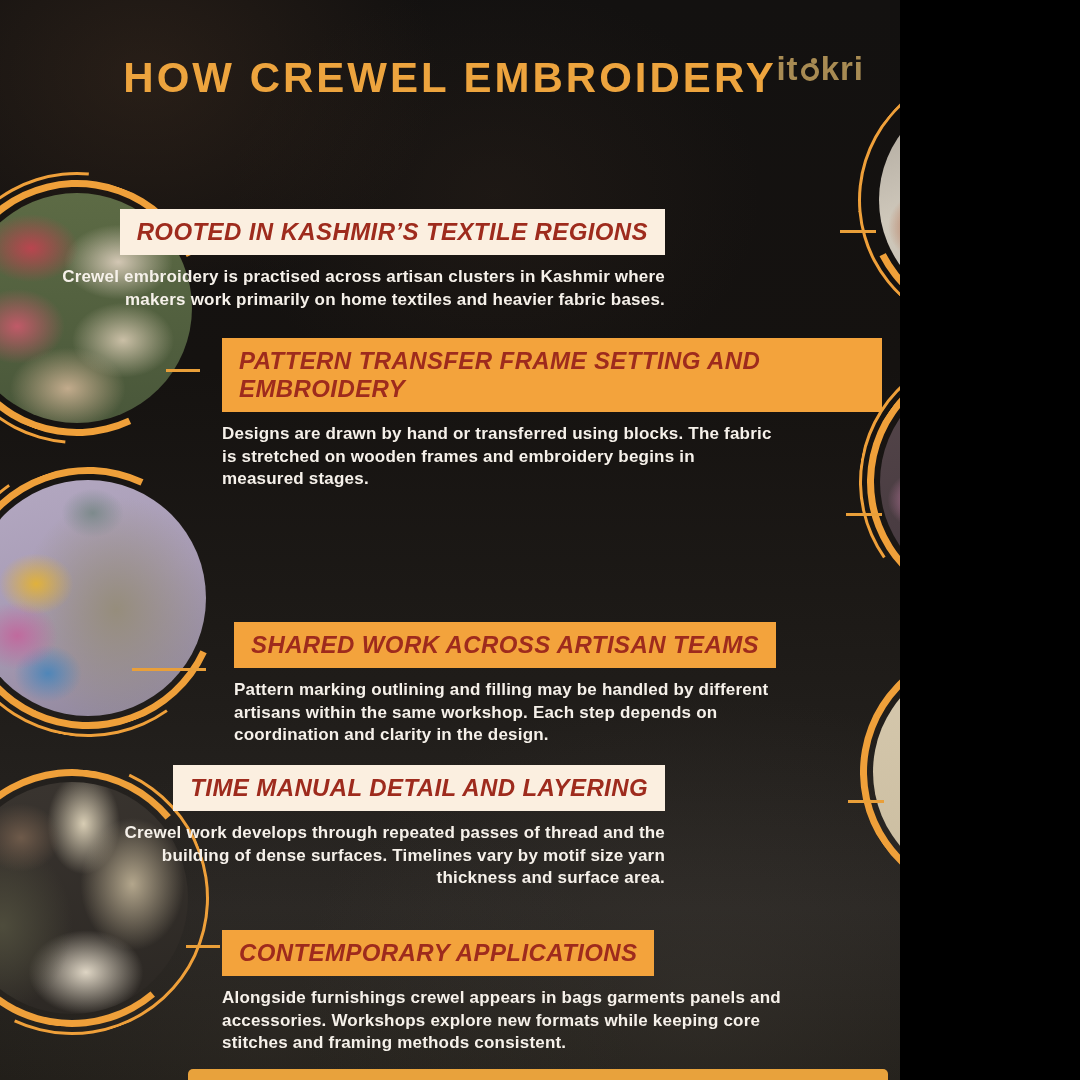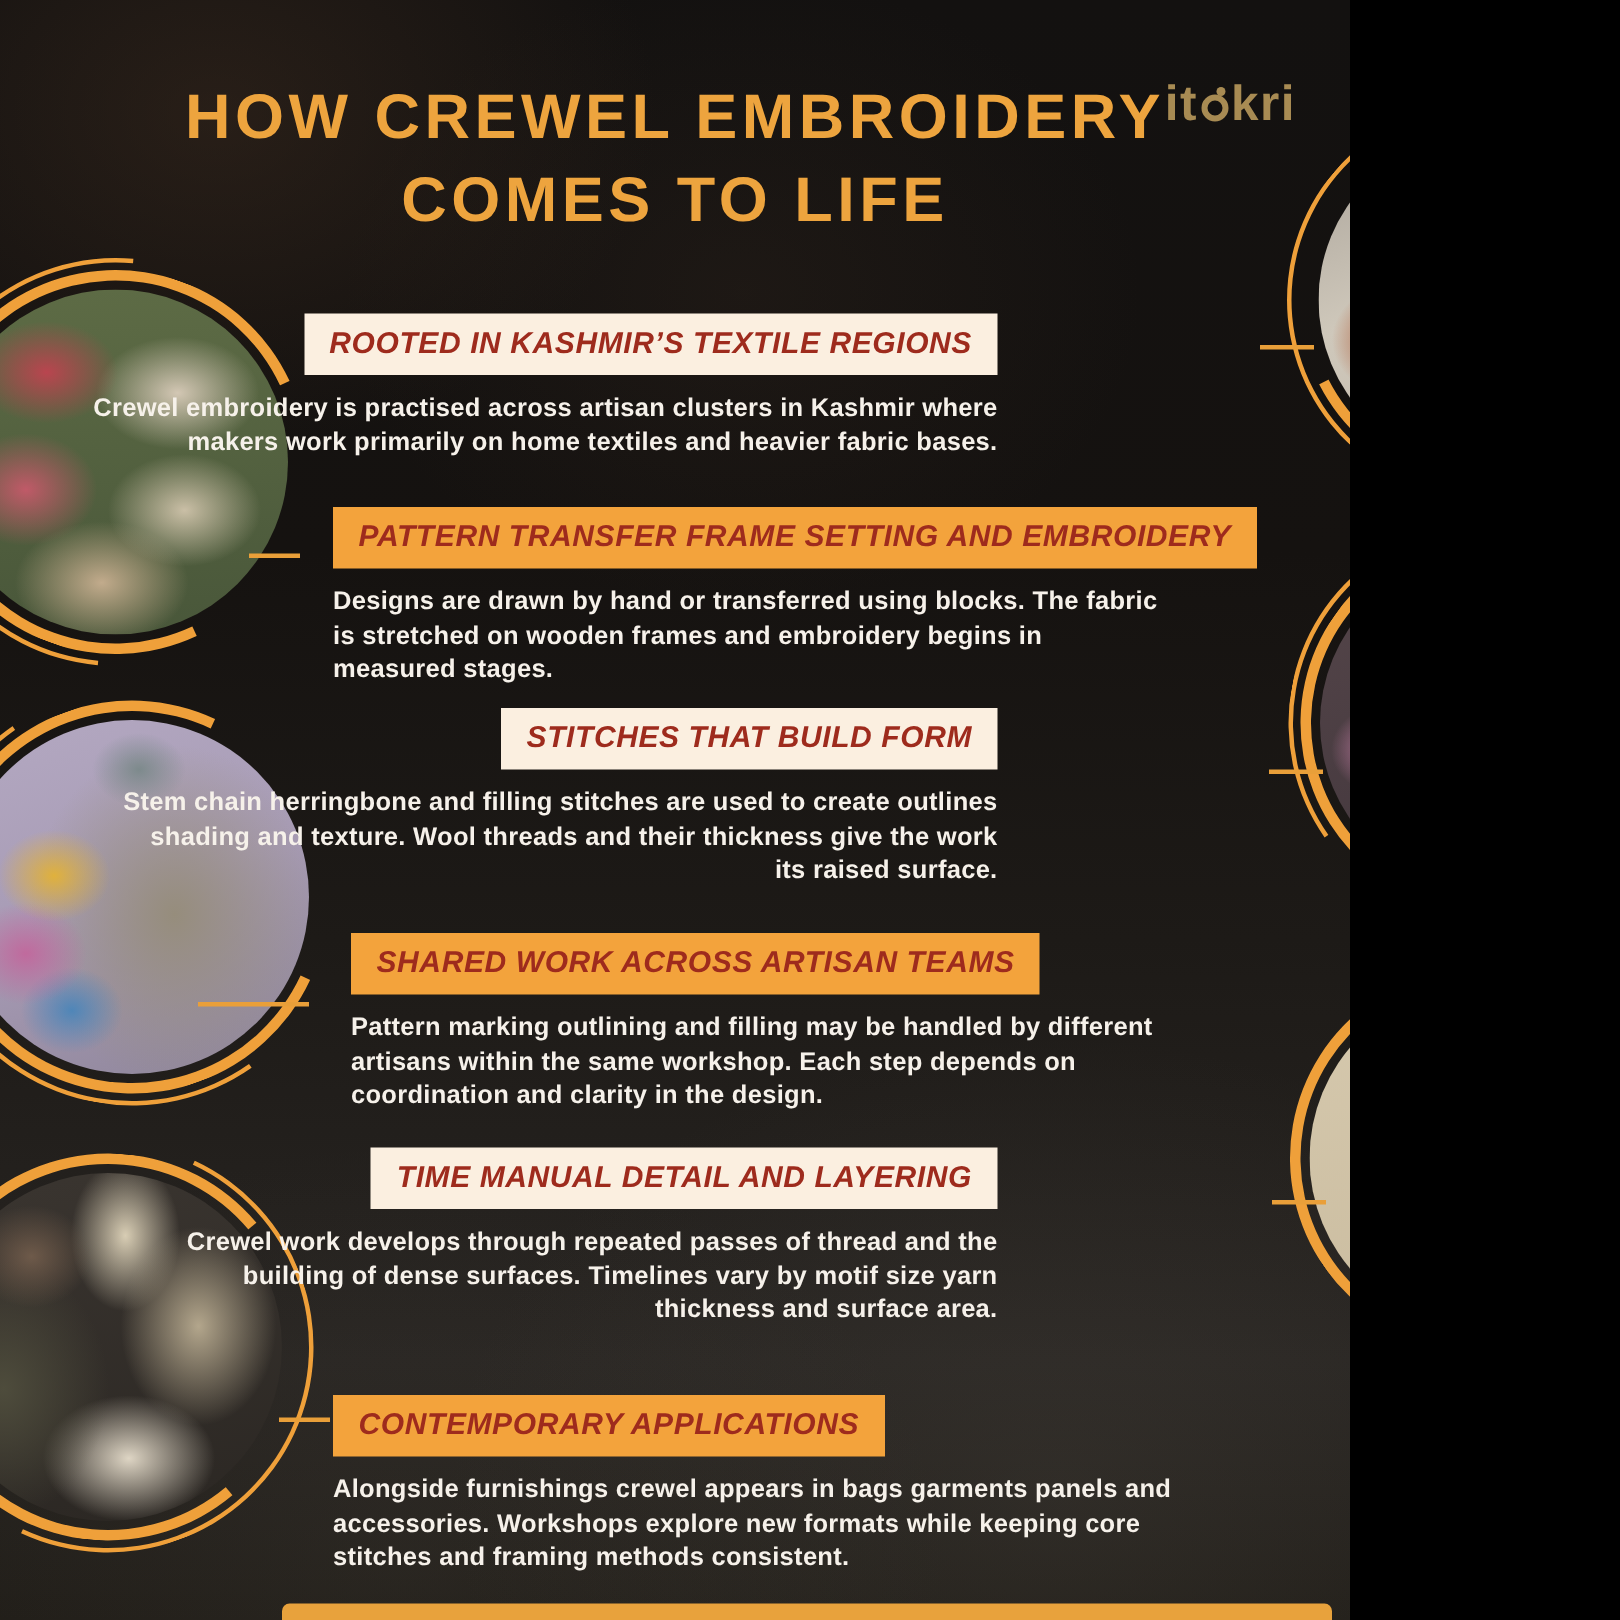--- a/index.html
+++ b/index.html
@@ -31,21 +31,21 @@
   .logo .o-pot::after {
     content:""; position:absolute; width:6px; height:6px; background:#A88B53;
     border-radius:50%; top:-9px; right:-2px;
   }
   
   .section { position:absolute; }
   .sec-right { right:235px; width:660px; text-align:right; }
   .sec-left  { left:222px;  width:660px; text-align:left; }
   .chip {
     display:inline-block; padding:9px 17px; font-weight:bold; font-style:italic;
-    font-size:20px; letter-spacing:.4px; color:#9E2B1D;
+    font-size:24px; letter-spacing:.4px; color:#9E2B1D;
   }
   .chip-cream  { background:#FBEFE0; }
   .chip-orange { background:#F3A33C; }
   .body-text {
     margin-top:11px; color:#F6F1EA; font-weight:bold; font-size:17px;
     line-height:1.33; letter-spacing:.2px; white-space:pre-line;
   }
   
   .photo-wrap { position:absolute; }
   .photo { position:absolute; inset:0; border-radius:50%; overflow:hidden; }
@@ -103,21 +103,20 @@
   .bottom-bar { position:absolute; left:188px; top:1069px; width:700px; height:11px;
     background:#E8A23C; border-radius:5px 5px 0 0; }
 </style>
 </head>
 <body>
 
 <div id="poster">
 
   <div class="title">
     <div>HOW CREWEL EMBROIDERY</div>
-    <div>COMES TO LIFE</div>
   </div>
 
   <div class="logo">
     <span>it</span>
       <span class="o-pot"></span>
       <span>kri</span>
   </div>
 
   <div class="photo-wrap" style="left:879px; top:89px; width:222px; height:222px;">
     <div class="arc cut-l" style="transform:rotate(18deg);"></div>
@@ -161,26 +160,20 @@
 makers work primarily on home textiles and heavier fabric bases.</div>
   </div>
 
   <div class="section sec-left" style="top:338px;">
     <div class="chip chip-orange">PATTERN TRANSFER FRAME SETTING AND EMBROIDERY</div>
     <div class="body-text">Designs are drawn by hand or transferred using blocks. The fabric
 is stretched on wooden frames and embroidery begins in
 measured stages.</div>
   </div>
 
-  <div class="section sec-right" style="top:472px;">
-    <div class="chip chip-cream">STITCHES THAT BUILD FORM</div>
-    <div class="body-text">Stem chain herringbone and filling stitches are used to create outlines
-shading and texture. Wool threads and their thickness give the work
-its raised surface.</div>
-  </div>
 
   <div class="section sec-left" style="top:622px;margin-left:12px;">
     <div class="chip chip-orange">SHARED WORK ACROSS ARTISAN TEAMS</div>
     <div class="body-text">Pattern marking outlining and filling may be handled by different
 artisans within the same workshop. Each step depends on
 coordination and clarity in the design.</div>
   </div>
 
   <div class="section sec-right" style="top:765px;">
     <div class="chip chip-cream">TIME MANUAL DETAIL AND LAYERING</div>

